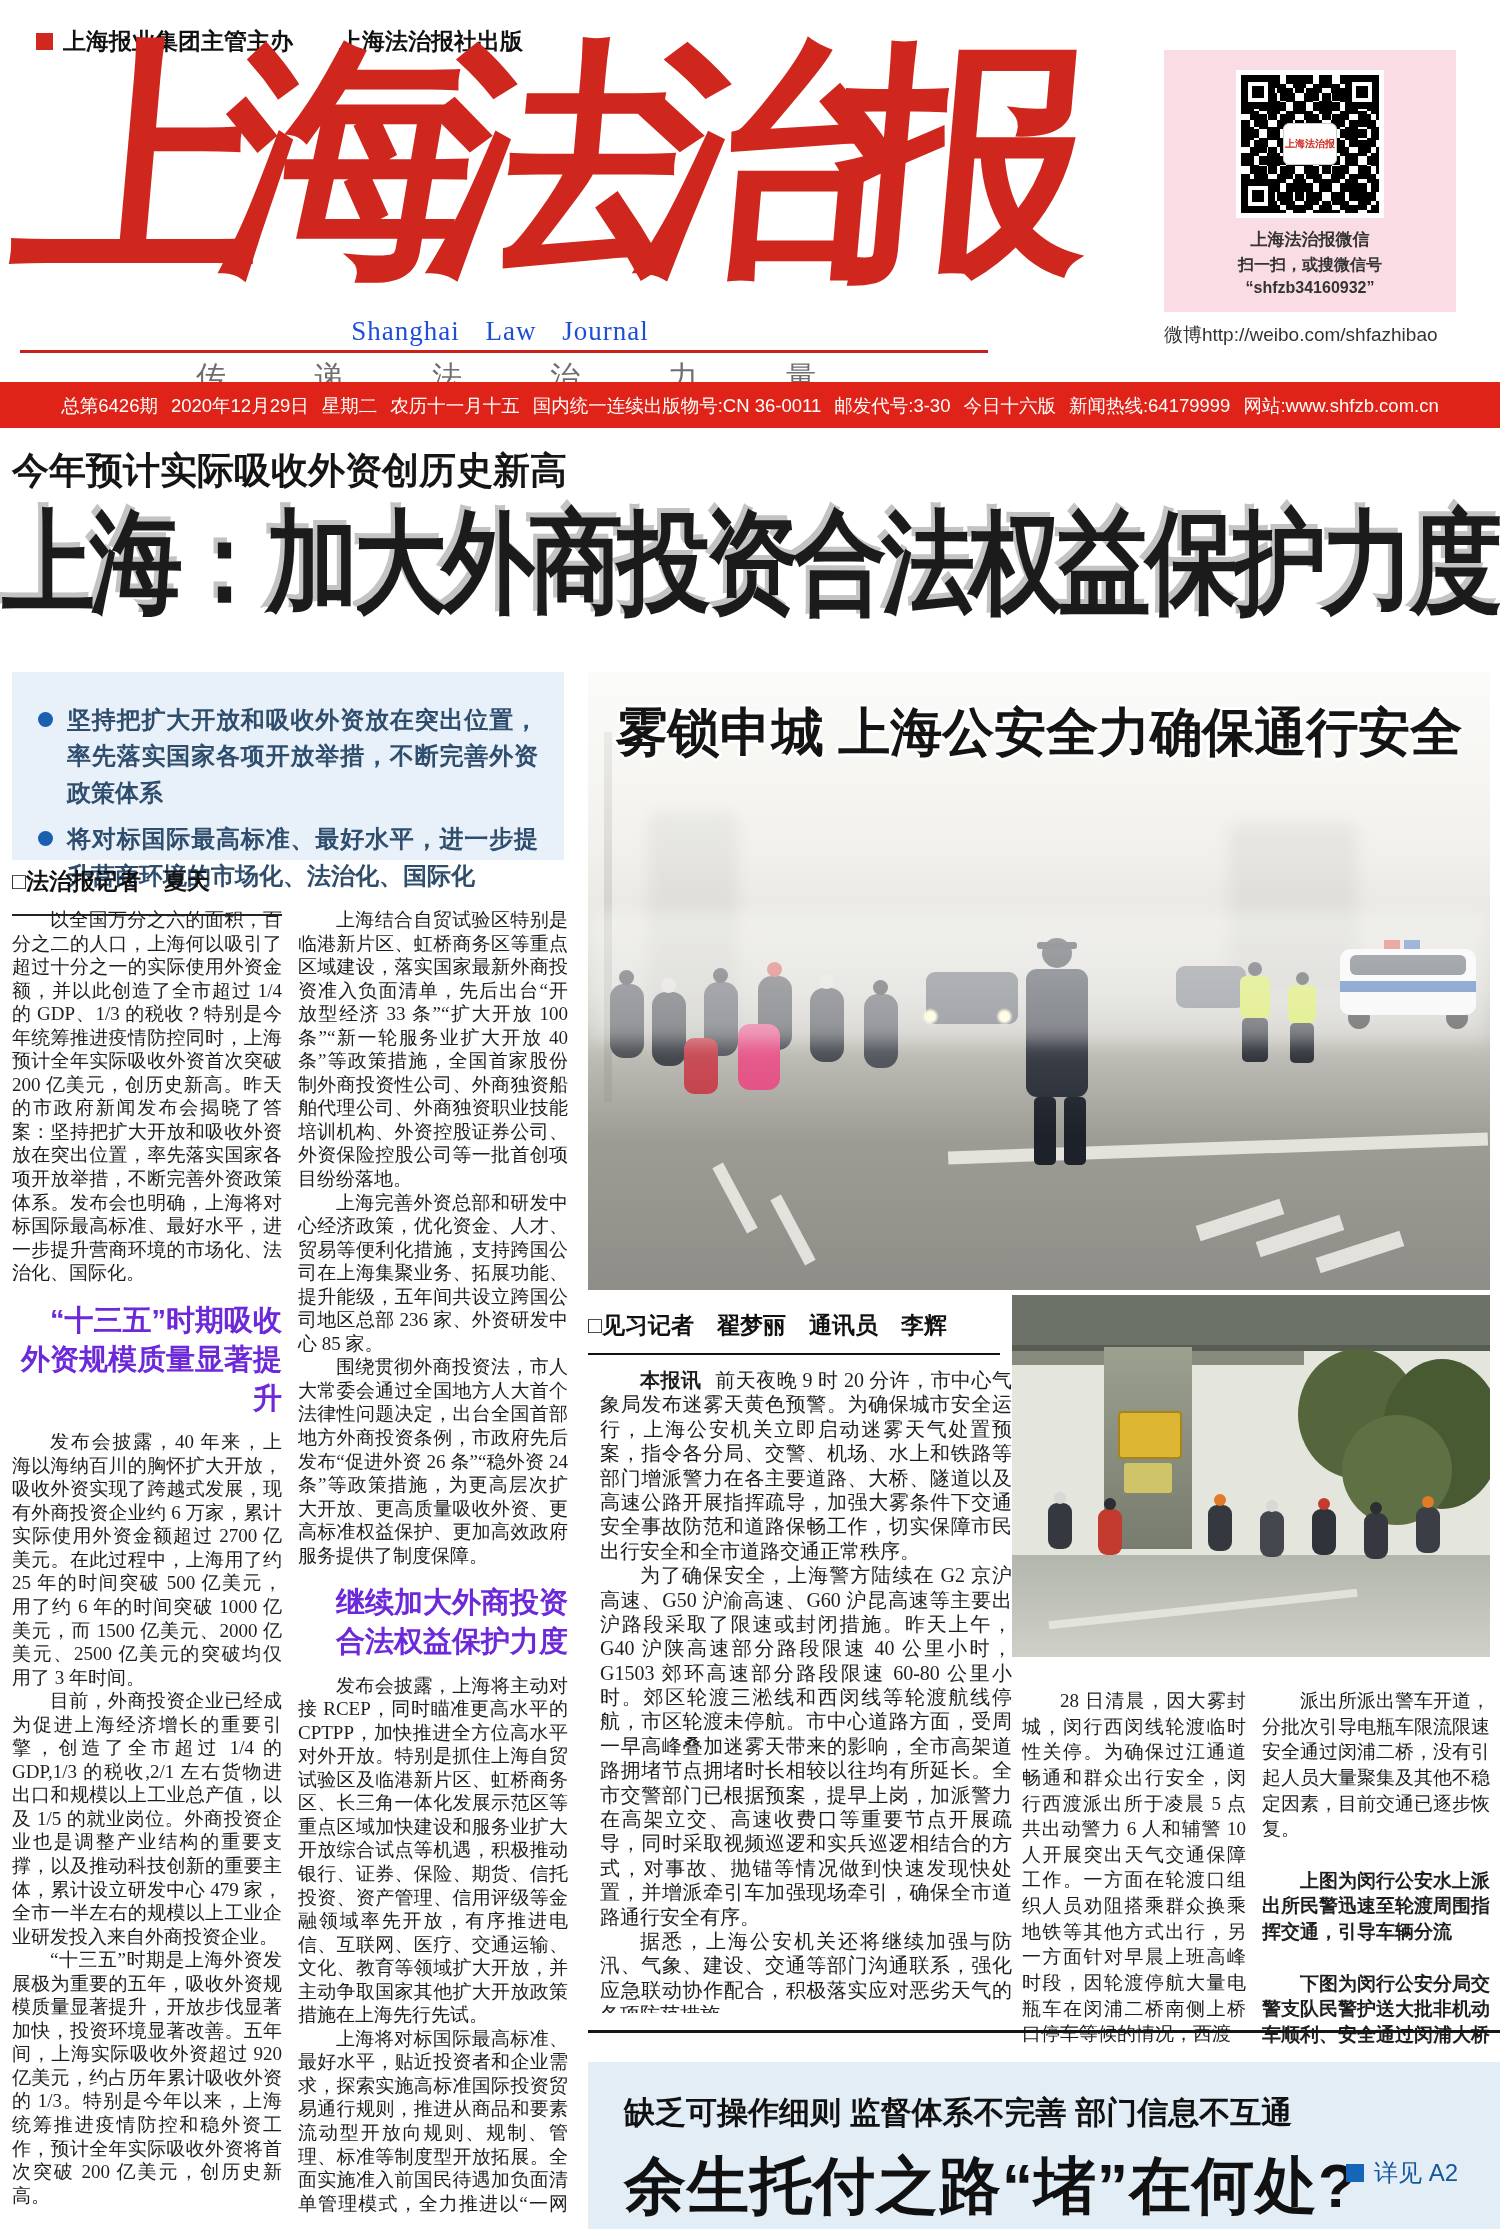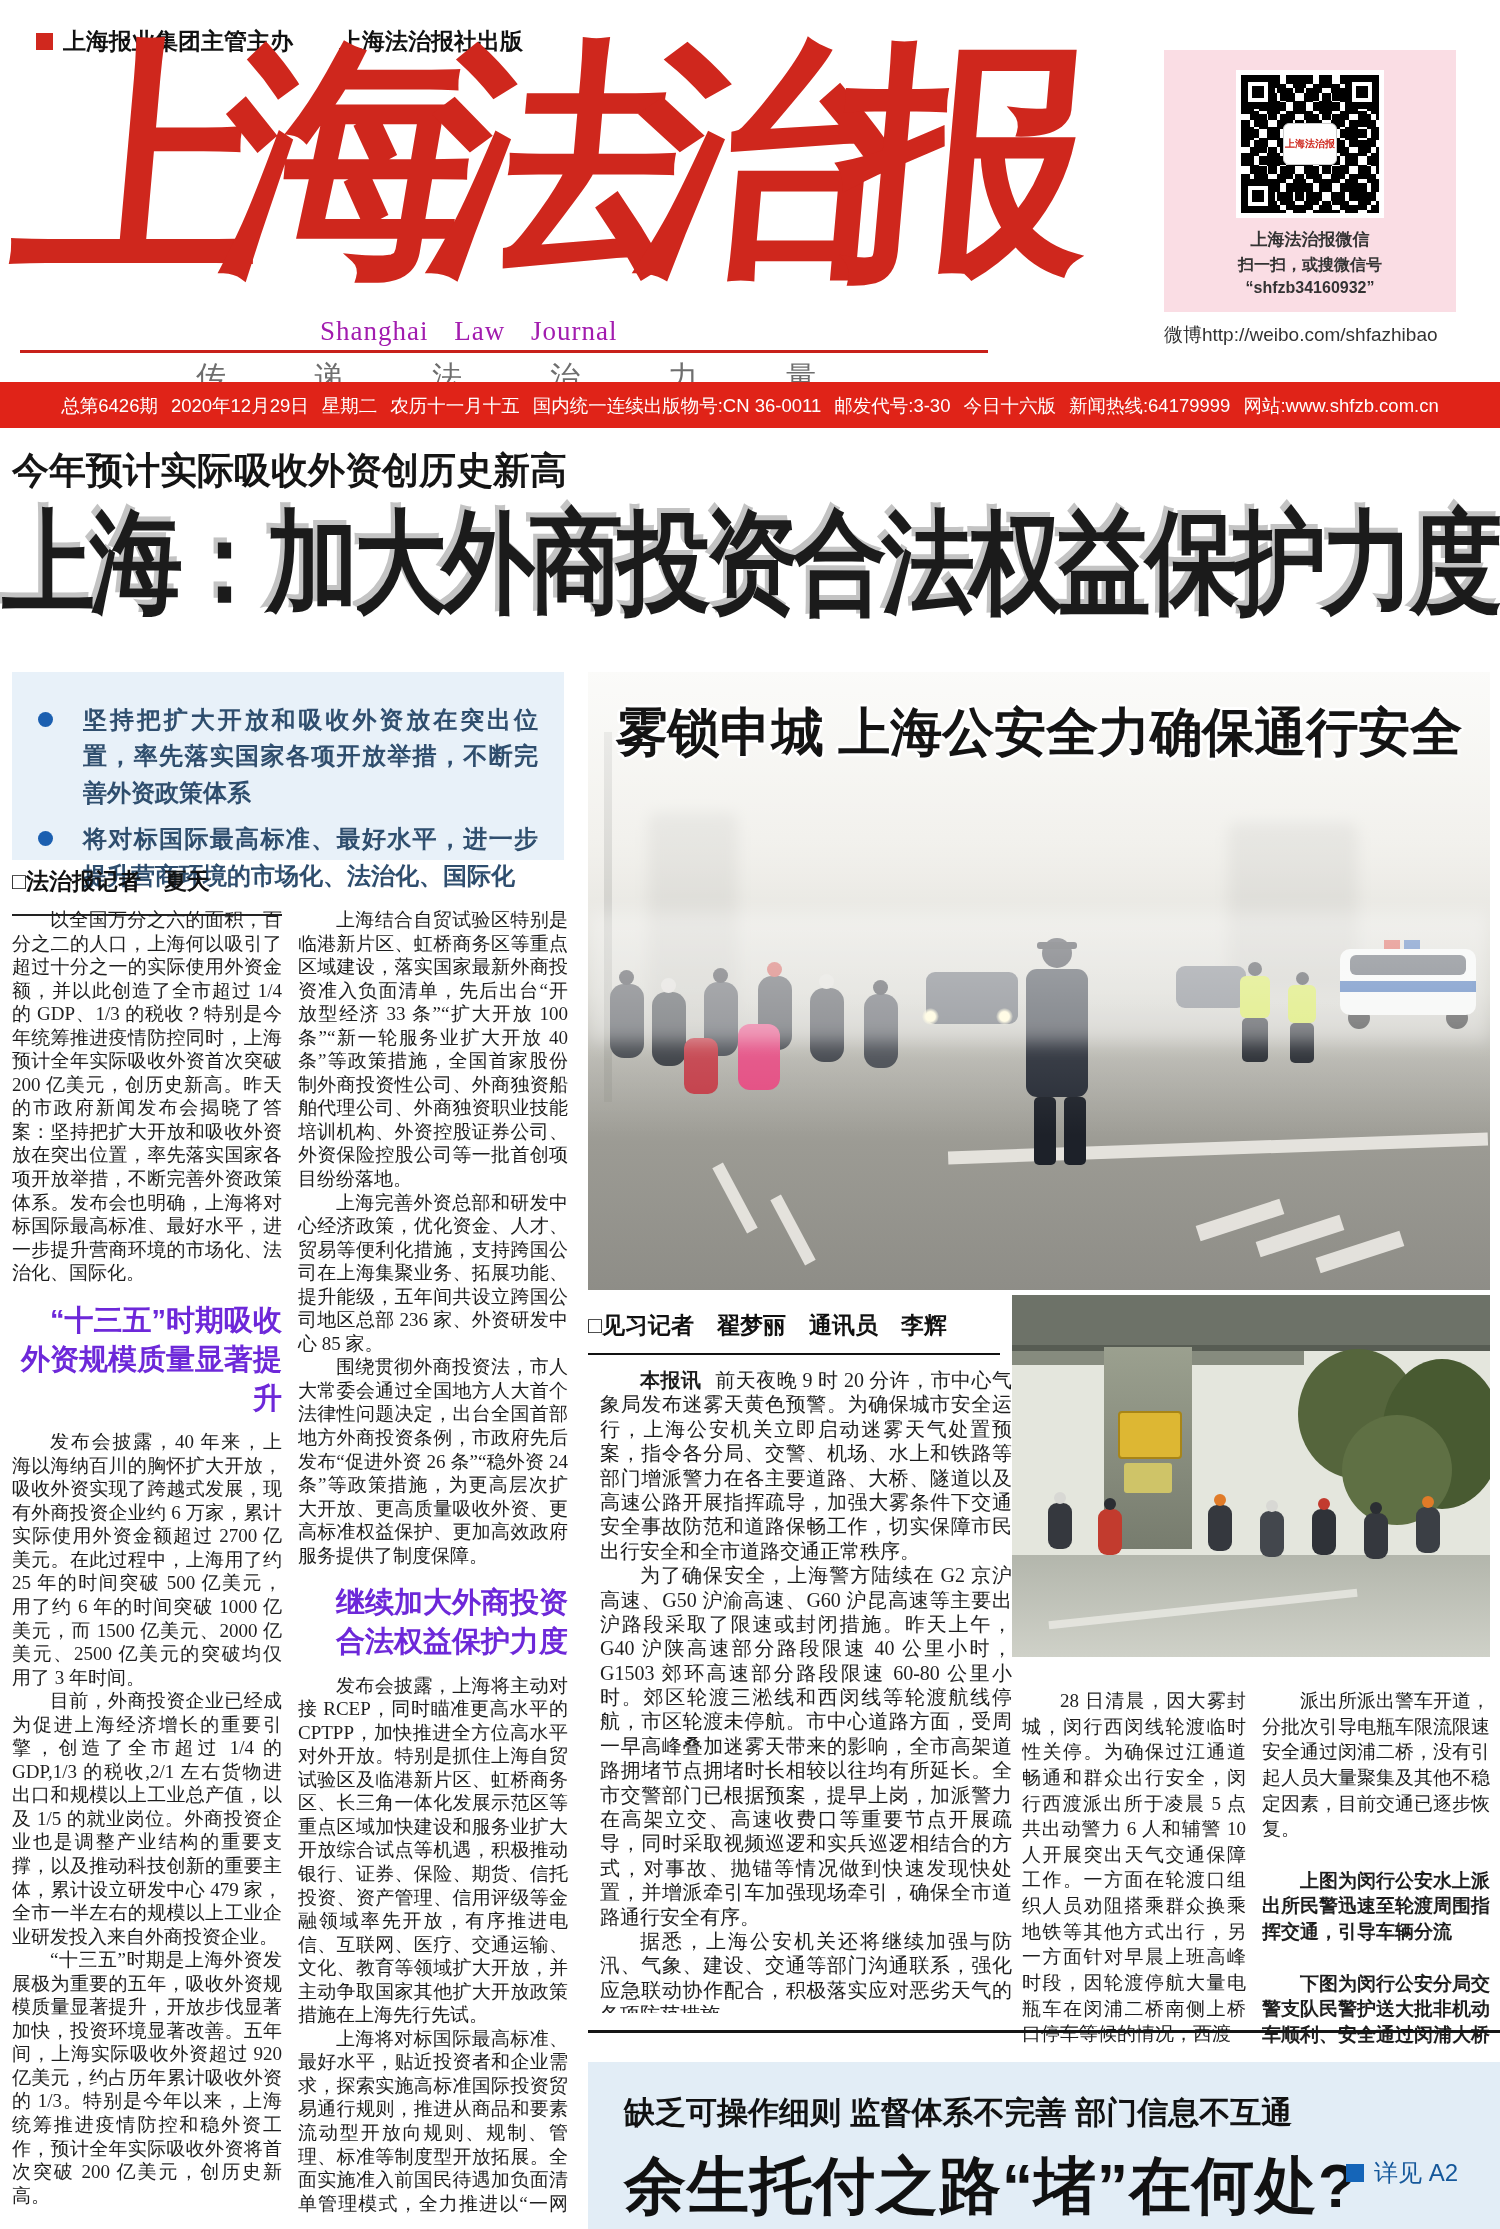--- a/index.html
+++ b/index.html
@@ -8,21 +8,21 @@
 
   
   .tagline{position:absolute;left:36px;top:26px;font-family:"Liberation Sans","DejaVu Sans",sans-serif;
            font-size:23px;font-weight:bold;color:#111;display:flex;align-items:center;gap:10px;white-space:nowrap;}
   .red-sq{width:17px;height:17px;background:#d0281e;display:inline-block;}
   .tagline .gap{display:inline-block;width:26px;}
 
   .masthead-title{position:absolute;left:18px;top:28px;width:1060px;font-size:250px;line-height:1.05;
                   font-weight:900;color:#cf271d;letter-spacing:-44px;transform:skewX(-5deg);
                   font-family:"DejaVu Serif","Liberation Serif",serif;white-space:nowrap;}
-  .masthead-en{position:absolute;left:320px;top:316px;width:360px;font-size:27px;color:#a21caf;
+  .masthead-en{position:absolute;left:320px;top:316px;width:360px;text-align:center;font-size:27px;color:#1d4ed8;
                letter-spacing:1px;word-spacing:18px;font-family:"Liberation Serif","DejaVu Serif",serif;}
   .red-rule{position:absolute;left:20px;top:350px;width:968px;height:3px;background:#c8201a;}
   .slogan{position:absolute;left:196px;top:357px;font-size:30px;color:#6e6e6e;letter-spacing:88px;white-space:nowrap;
           font-family:"Liberation Sans","DejaVu Sans",sans-serif;}
 
   
   .wechat-box{position:absolute;left:1164px;top:50px;width:292px;height:262px;background:#fadde4;text-align:center;
               font-family:"Liberation Sans","DejaVu Sans",sans-serif;}
   .qr{width:148px;height:148px;margin:20px auto 10px;background:#fff;position:relative;overflow:hidden;}
   .qr-pattern{position:absolute;inset:5px;
@@ -48,21 +48,21 @@
   
   .kicker{position:absolute;left:12px;top:446px;font-size:37px;font-weight:bold;color:#151515;
           font-family:"Liberation Sans","DejaVu Sans",sans-serif;}
   .headline{position:absolute;left:2px;top:496px;font-size:112px;font-weight:900;color:#1b1b1b;white-space:nowrap;
             letter-spacing:-6px;transform:scaleX(0.83);transform-origin:left top;line-height:1.2;
             font-family:"Liberation Sans","DejaVu Sans",sans-serif;text-shadow:-5px -5px 0 #c3c3c3;}
 
   
   .bullet-box{position:absolute;left:12px;top:672px;width:552px;height:188px;background:#e8f1f9;
               padding:30px 26px;box-sizing:border-box;}
-  .bullet-item{display:flex;gap:30px;font-size:24px;line-height:1.52;color:#2f4e6e;font-weight:bold;
+  .bullet-item{display:flex;gap:14px;font-size:24px;line-height:1.52;color:#2f4e6e;font-weight:bold;
                font-family:"Liberation Sans","DejaVu Sans",sans-serif;margin-bottom:10px;text-align:justify;}
   .dot{width:15px;height:15px;border-radius:50%;background:#1b5fb0;flex:none;margin-top:10px;}
 
   .byline{position:absolute;left:12px;top:866px;width:270px;font-size:23px;font-weight:bold;color:#111;
           font-family:"Liberation Sans","DejaVu Sans",sans-serif;padding-bottom:17px;border-bottom:2px solid #222;}
   .left-cols{position:absolute;left:12px;top:908px;width:556px;height:1321px;column-count:2;column-gap:16px;
              font-size:19px;line-height:1.24;text-align:justify;overflow:hidden;}
   .left-cols p{margin:0;text-indent:2em;}
   .col-subhead{font-family:"Liberation Sans","DejaVu Sans",sans-serif;font-weight:900;font-size:29px;
                line-height:1.35;color:#6d28d9;margin:16px 0 12px;text-indent:1em;text-align:right;}

